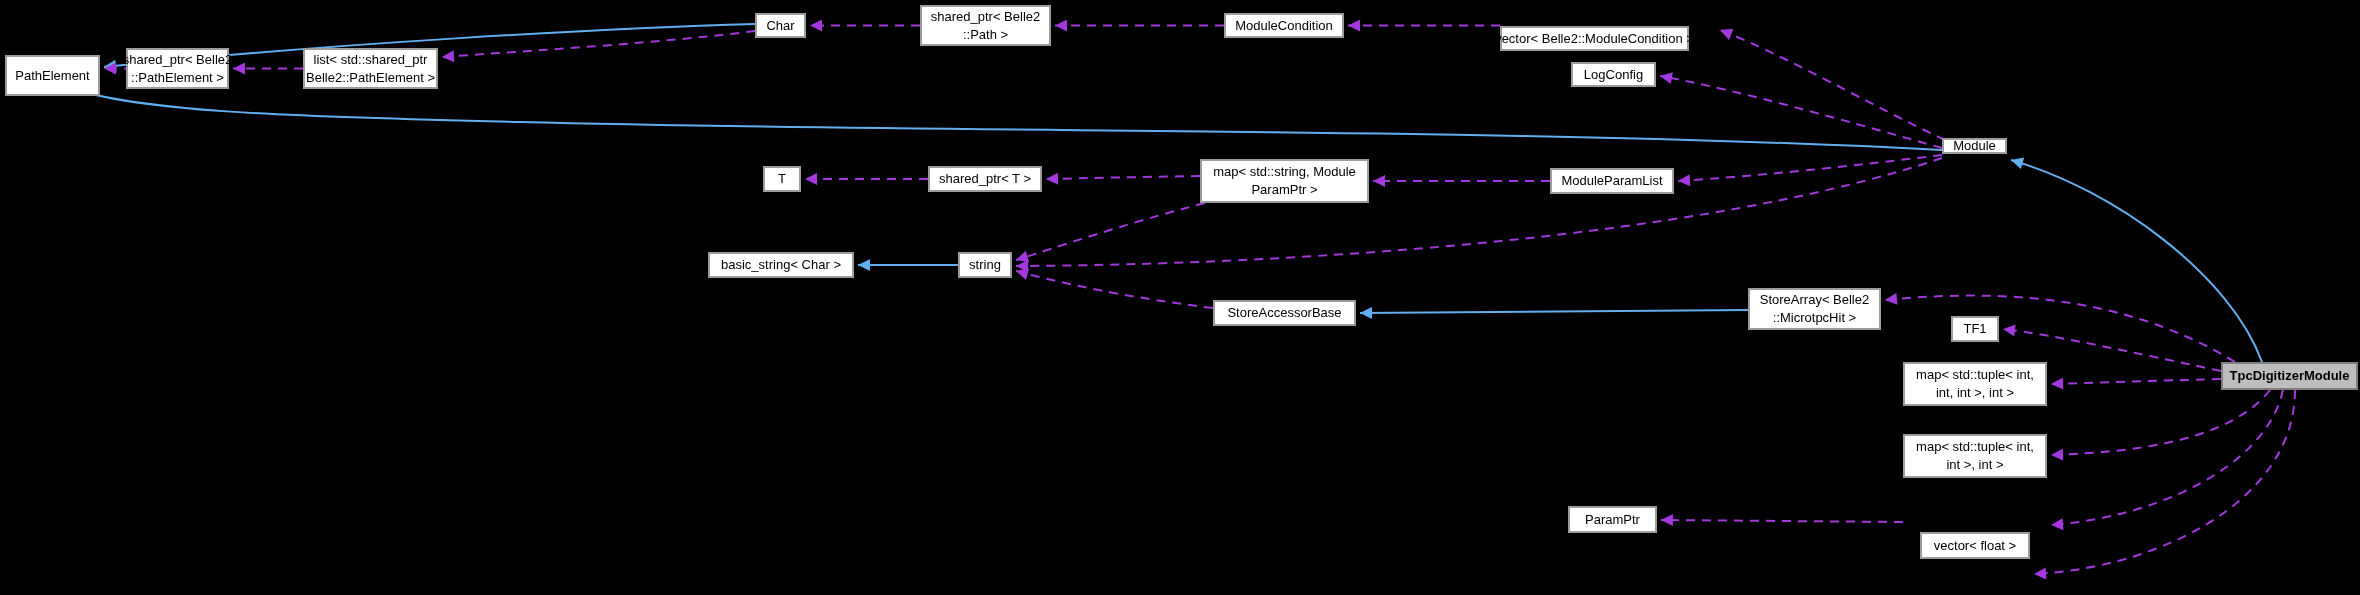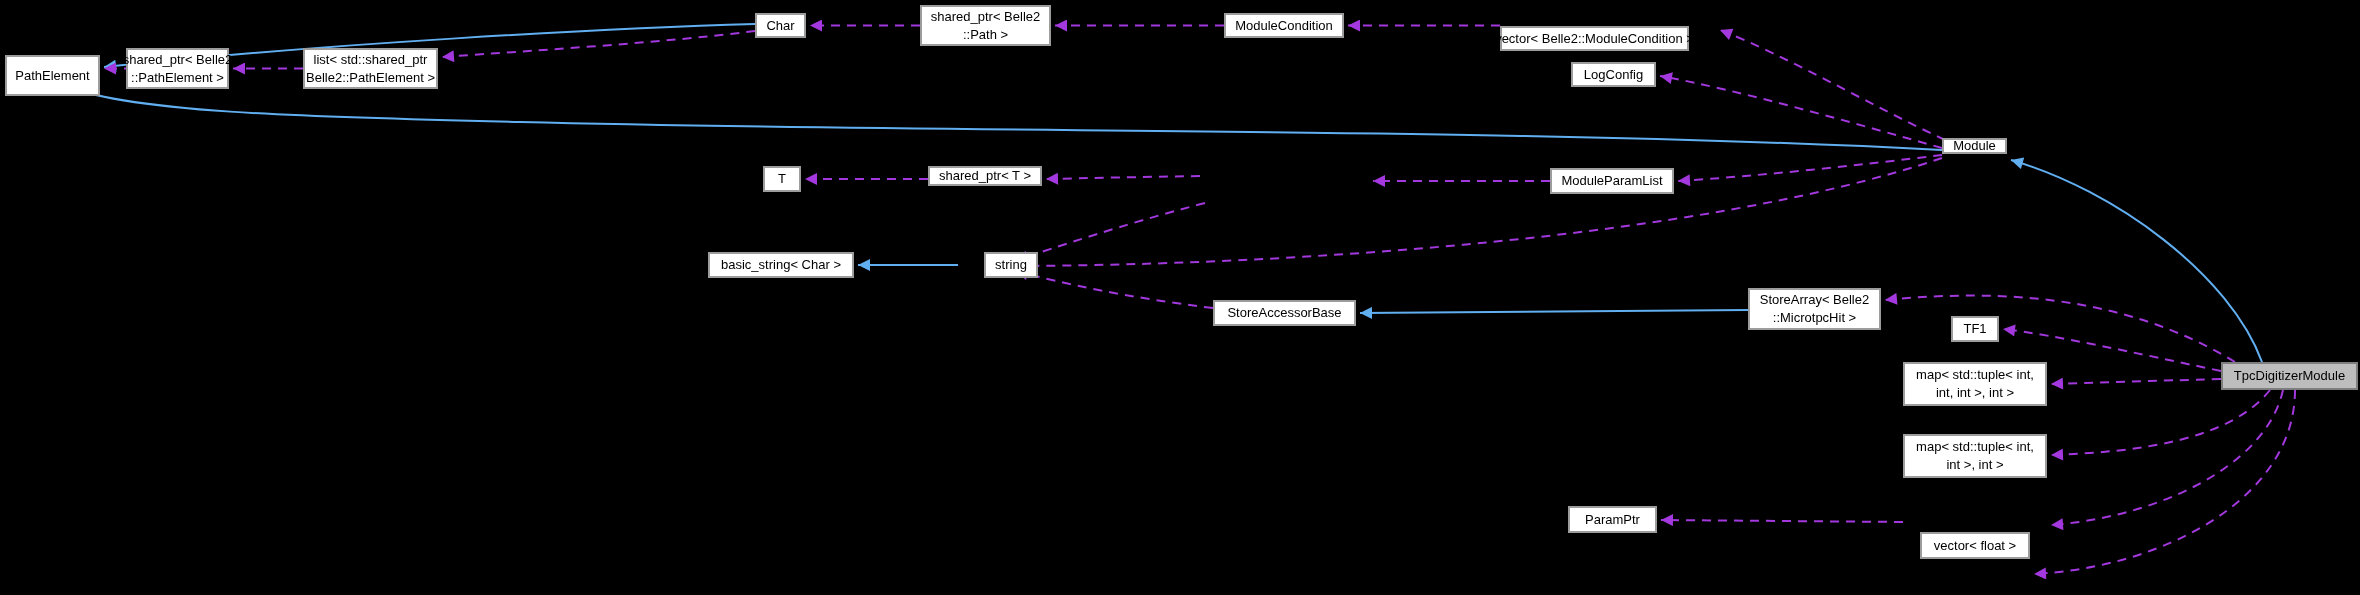--- a/index.html
+++ b/index.html
@@ -36,20 +36,21 @@
     display:flex;flex-direction:column;
     align-items:center;justify-content:center;
     text-align:center;white-space:nowrap;
     padding:0 2px;
     cursor:pointer;
   }
   .node.highlight{
     background:var(--highlight-bg);
     border-color:var(--highlight-border);
     cursor:default;
+    font-weight:bold;
   }
   .node span{display:block;}
 </style>
 </head>
 <body>
 
 <div id="canvas">
 
   <svg id="edges" width="2360" height="595" viewBox="0 0 2360 595">
     <defs>
@@ -127,34 +128,38 @@
   </div>
 
   <div class="node" style="left:1942px;top:138px;width:65px;height:16px">
     <span>Module</span>
   </div>
 
   <div class="node" style="left:763px;top:166px;width:38px;height:26px">
     <span>T</span>
   </div>
 
-  <div class="node" style="left:928px;top:166px;width:114px;height:20px">
+  <div class="node" style="left:928px;top:166px;width:114px;height:26px">
     <span>shared_ptr&lt; T &gt;</span>
   </div>
 
+  <div class="node" style="left:1200px;top:159px;width:169px;height:44px">
+    <span>map&lt; std::string, Module</span>
+    <span>ParamPtr &gt;</span>
+  </div>
 
   <div class="node" style="left:1550px;top:168px;width:124px;height:26px">
     <span>ModuleParamList</span>
   </div>
 
   <div class="node" style="left:708px;top:252px;width:146px;height:26px">
     <span>basic_string&lt; Char &gt;</span>
   </div>
 
-  <div class="node" style="left:984px;top:252px;width:54px;height:26px">
+  <div class="node" style="left:958px;top:252px;width:54px;height:26px">
     <span>string</span>
   </div>
 
   <div class="node" style="left:1213px;top:300px;width:143px;height:26px">
     <span>StoreAccessorBase</span>
   </div>
 
   <div class="node" style="left:1748px;top:288px;width:133px;height:42px">
     <span>StoreArray&lt; Belle2</span>
     <span>::MicrotpcHit &gt;</span>

